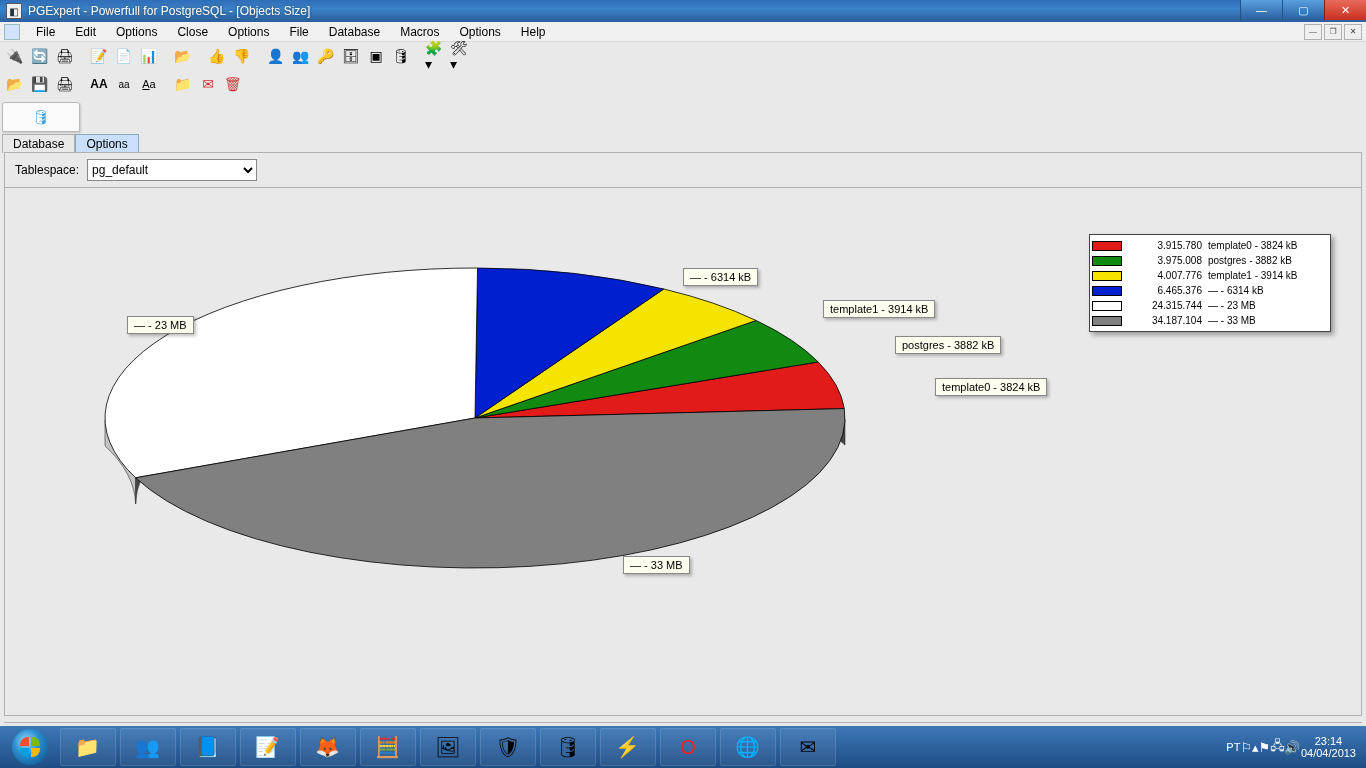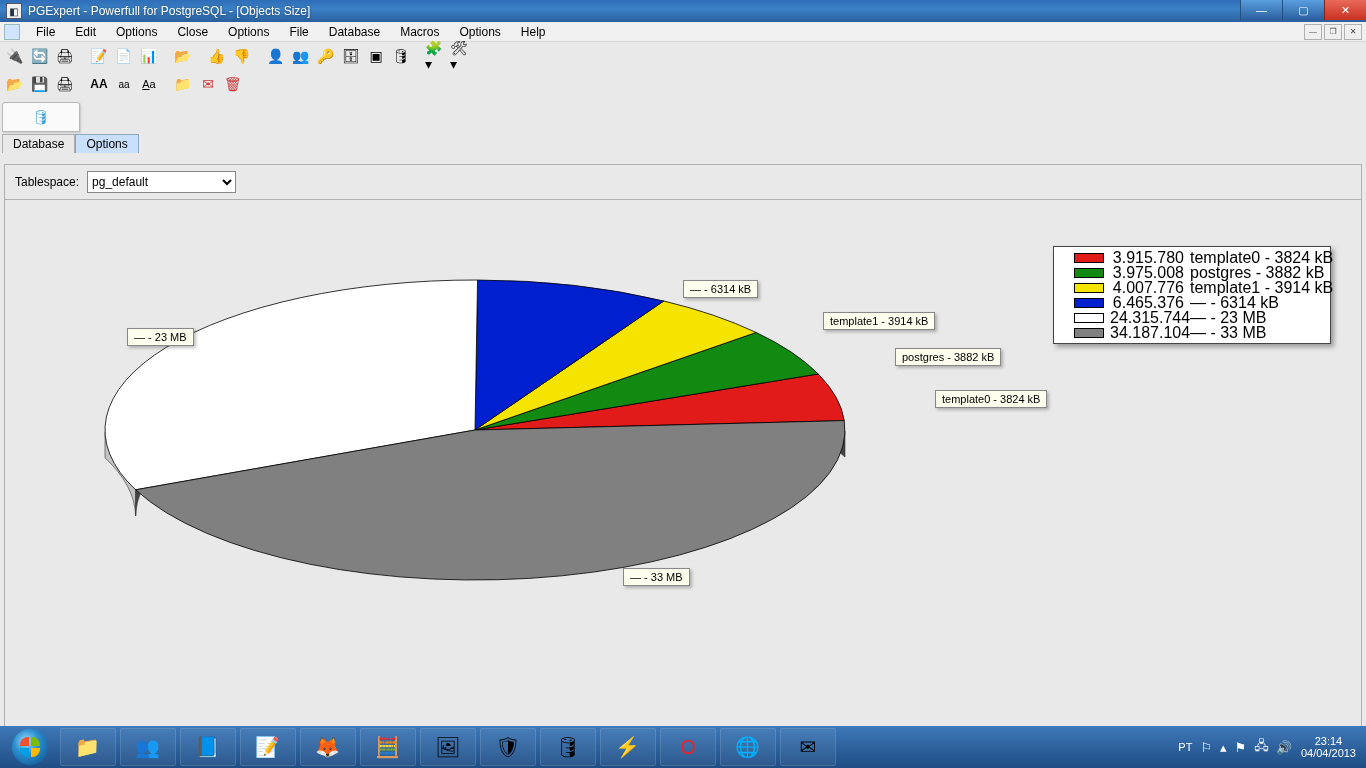--- a/index.html
+++ b/index.html
@@ -40,35 +40,35 @@
 .connchip .dbicn { width:16px;height:20px; display:flex;align-items:center;justify-content:center;color:#3aa0d8;font-size:14px;}
 
 
 .tabstrip { height: 20px; display: flex; align-items: flex-end; padding-left: 2px; gap:0;}
 .tab { padding: 2px 10px; font-size: 12px; border:1px solid #b0b0b0; border-bottom:none; background:#f5f5f5; position:relative; top:1px;}
 .tab.active { background:#e9e9e9; }
 .tab.inactive { background:#c9dffa; border-color:#8ab; }
 
 
 .content {
-  border: 1px solid #b0b0b0; margin: 12px 4px; background: #e9e9e9;
+  border: 1px solid #b0b0b0; margin: 0 4px; background: #e9e9e9;
   height: 564px; position: relative;
 }
 .filterrow { height: 34px; display:flex; align-items:center; padding: 4px 10px; font-size:12px; gap:8px;}
 .filterrow label { }
-.filterrow select { width: 149px; height: 22px; font-size:12px; border:1px solid #888; background:#fff;}
+.filterrow select { width: 170px; height: 22px; font-size:12px; border:1px solid #888; background:#fff;}
 
 .chartarea { position: absolute; left: 0; right: 0; top: 34px; bottom: 0; border-top:1px solid #b0b0b0;}
 svg.pie { position:absolute; left: 80px; top: 40px; }
 
 
 .callout { position:absolute; background:#fefeee; border:1px solid #888; padding:2px 6px; font-size:11px; box-shadow: 2px 2px 3px rgba(0,0,0,.25); white-space:nowrap;}
 
 
-.legend { position:absolute; right: 30px; top: 46px; background:#fff; border:1px solid #444; padding:3px 20px; font-size:16px; box-shadow: 3px 3px 5px rgba(0,0,0,.35); }
+.legend { position:absolute; right: 30px; top: 46px; background:#fff; border:1px solid #444; padding:3px 2px; font-size:10px; box-shadow: 3px 3px 5px rgba(0,0,0,.35); }
 .legend .row { display:flex; align-items:center; gap:6px; height:15px;}
 .legend .swatch { width:30px; height:10px; border:1px solid #000;}
 .legend .num { width: 74px; text-align:right;}
 .legend .lbl { width: 120px; white-space:nowrap;}
 
 
 .bottombar { height: 36px; border-top:1px solid #b0b0b0; margin:6px 4px 0; display:flex; align-items:center; justify-content:flex-end; padding-right:8px;}
 .closebtn { width: 94px; height: 25px; background:linear-gradient(to bottom,#fdfdfd,#e3e3e3); border:1px solid #8a8a8a; border-radius:3px; font-size:12px;}
 
 
@@ -78,21 +78,21 @@
   display: flex; align-items: center; padding: 0 4px; gap: 4px;
 }
 .startbtn { width: 52px; height: 38px; border-radius: 4px; display:flex;align-items:center;justify-content:center;}
 .startorb { width:36px;height:36px;border-radius:50%; background: radial-gradient(circle at 40% 35%, #9de0ff 0%, #2a8dd0 40%, #0a4d82 100%); display:grid;grid-template-columns:1fr 1fr;grid-template-rows:1fr 1fr;gap:2px;padding:8px;}
 .startorb span:nth-child(1){background:#f0502a;border-top-left-radius:8px;}
 .startorb span:nth-child(2){background:#7ebb00;border-top-right-radius:8px;}
 .startorb span:nth-child(3){background:#00a0e3;border-bottom-left-radius:8px;}
 .startorb span:nth-child(4){background:#ffba00;border-bottom-right-radius:8px;}
 .taskbtn { width: 56px; height: 38px; border-radius:2px; display:flex;align-items:center;justify-content:center; background: rgba(255,255,255,.06); border:1px solid rgba(255,255,255,.12);}
 .taskbtn span { font-size:20px; }
-.tray { margin-left:auto; display:flex; align-items:center; gap:8px; color:#fff; font-size:11px; padding-right:6px;justify-content:flex-end;}
+.tray { margin-left:auto; display:flex; align-items:center; color:#fff; font-size:11px; padding-right:6px;justify-content:flex-end;}
 .tray .clock { text-align:center; line-height:1.1;}
 .tray .ic { font-size:13px; }
 </style>
 </head>
 <body>
 
 <div class="titlebar">
   <div class="appicon">◧</div>
   <div class="title">PGExpert - Powerfull for PostgreSQL - [Objects Size]</div>
   <div class="winbtns">

